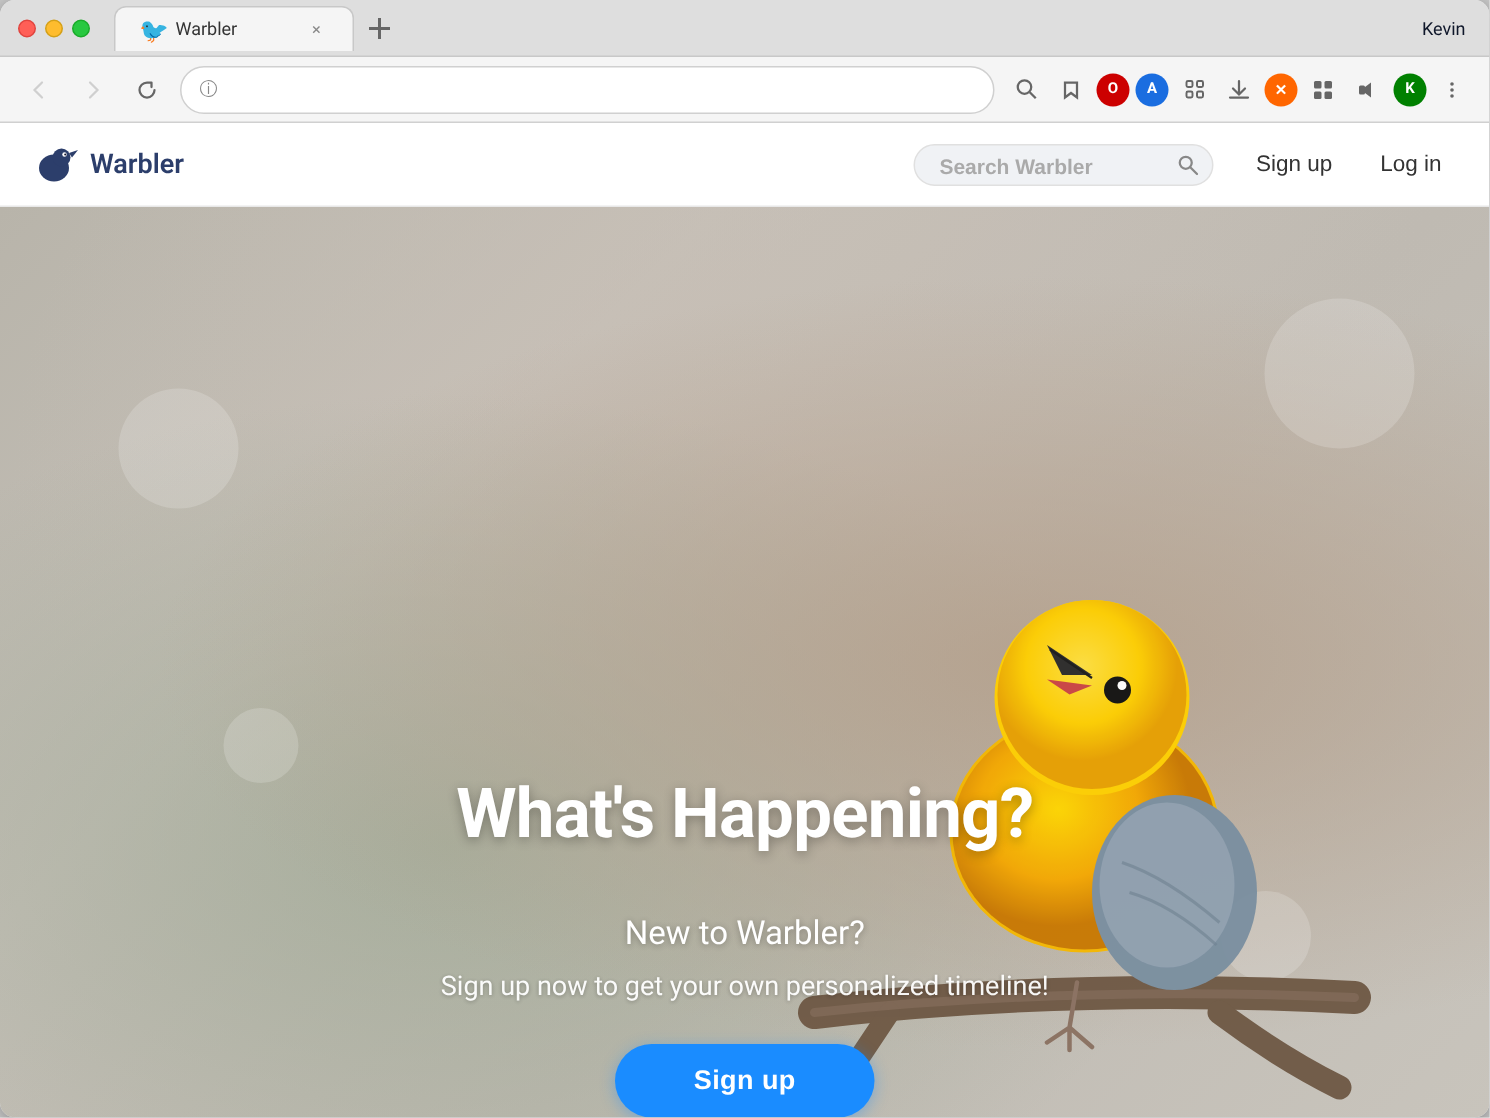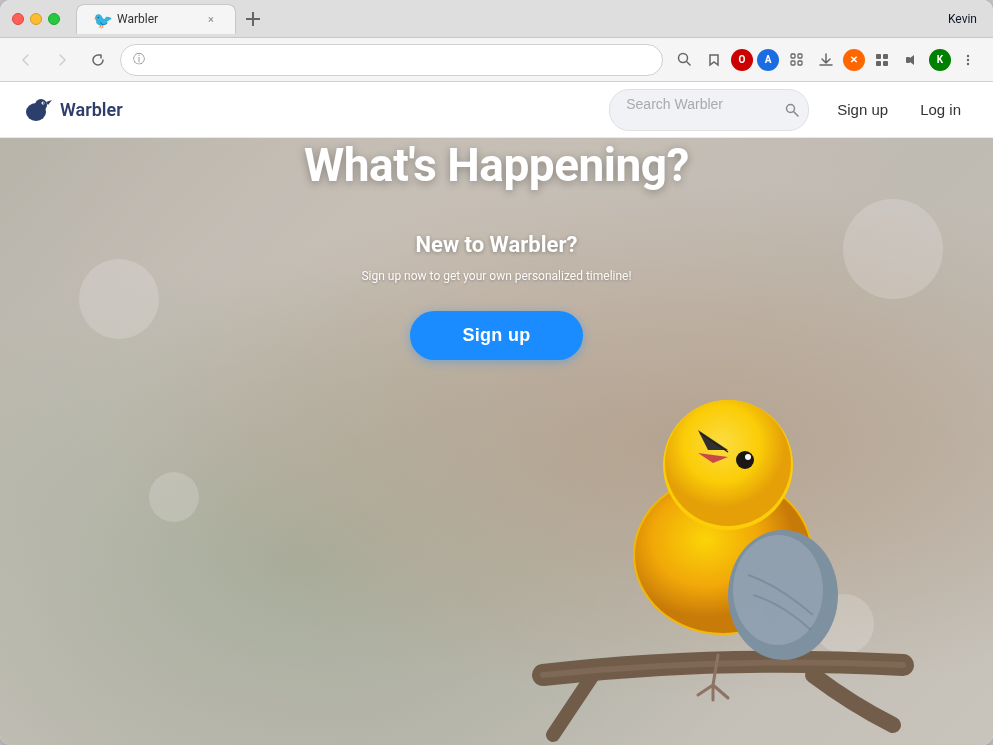--- a/index.html
+++ b/index.html
@@ -277,25 +277,26 @@
     .search-container {
       position: relative;
       display: flex;
       align-items: center;
     }
 
     .search-input {
       background: #f0f2f5;
       border: 1px solid #e0e0e0;
       border-radius: 20px;
-      padding: 6px 36px 18px 16px;
+      padding: 6px 36px 4px 16px;
       font-size: 14px;
       width: 200px;
       outline: none;
       color: #555;
+      font-weight: bold;
     }
 
     .search-input::placeholder { color: #aaa; }
 
     .search-icon-btn {
       position: absolute;
       right: 10px;
       background: none;
       border: none;
       cursor: pointer;
@@ -330,21 +331,21 @@
       padding: 6px 12px;
       border-radius: 4px;
     }
 
     
     .hero {
       flex: 1;
       position: relative;
       overflow: hidden;
       display: flex;
-      align-items: flex-start;
+      align-items: flex-end;
       justify-content: center;
     }
 
     .hero-bg {
       position: absolute;
       inset: 0;
       background: 
         radial-gradient(ellipse at 70% 50%, rgba(180,160,140,0.9) 0%, transparent 60%),
         radial-gradient(ellipse at 30% 70%, rgba(160,170,150,0.8) 0%, transparent 50%),
         radial-gradient(ellipse at 50% 30%, rgba(200,190,180,0.7) 0%, transparent 70%),
@@ -362,27 +363,27 @@
     .hero-title {
       font-size: 46px;
       font-weight: 700;
       margin-bottom: 40px;
       text-shadow: 0 2px 8px rgba(0,0,0,0.3);
       letter-spacing: -0.5px;
     }
 
     .hero-subtitle {
       font-size: 22px;
-      font-weight: 700;
+      font-weight: 400;
       margin-bottom: 12px;
       text-shadow: 0 1px 4px rgba(0,0,0,0.3);
     }
 
     .hero-description {
-      font-size: 12px;
+      font-size: 18px;
       margin-bottom: 28px;
       opacity: 0.95;
       text-shadow: 0 1px 3px rgba(0,0,0,0.3);
     }
 
     .btn-signup-hero {
       background: #1a8cff;
       color: white;
       border: none;
       border-radius: 30px;

